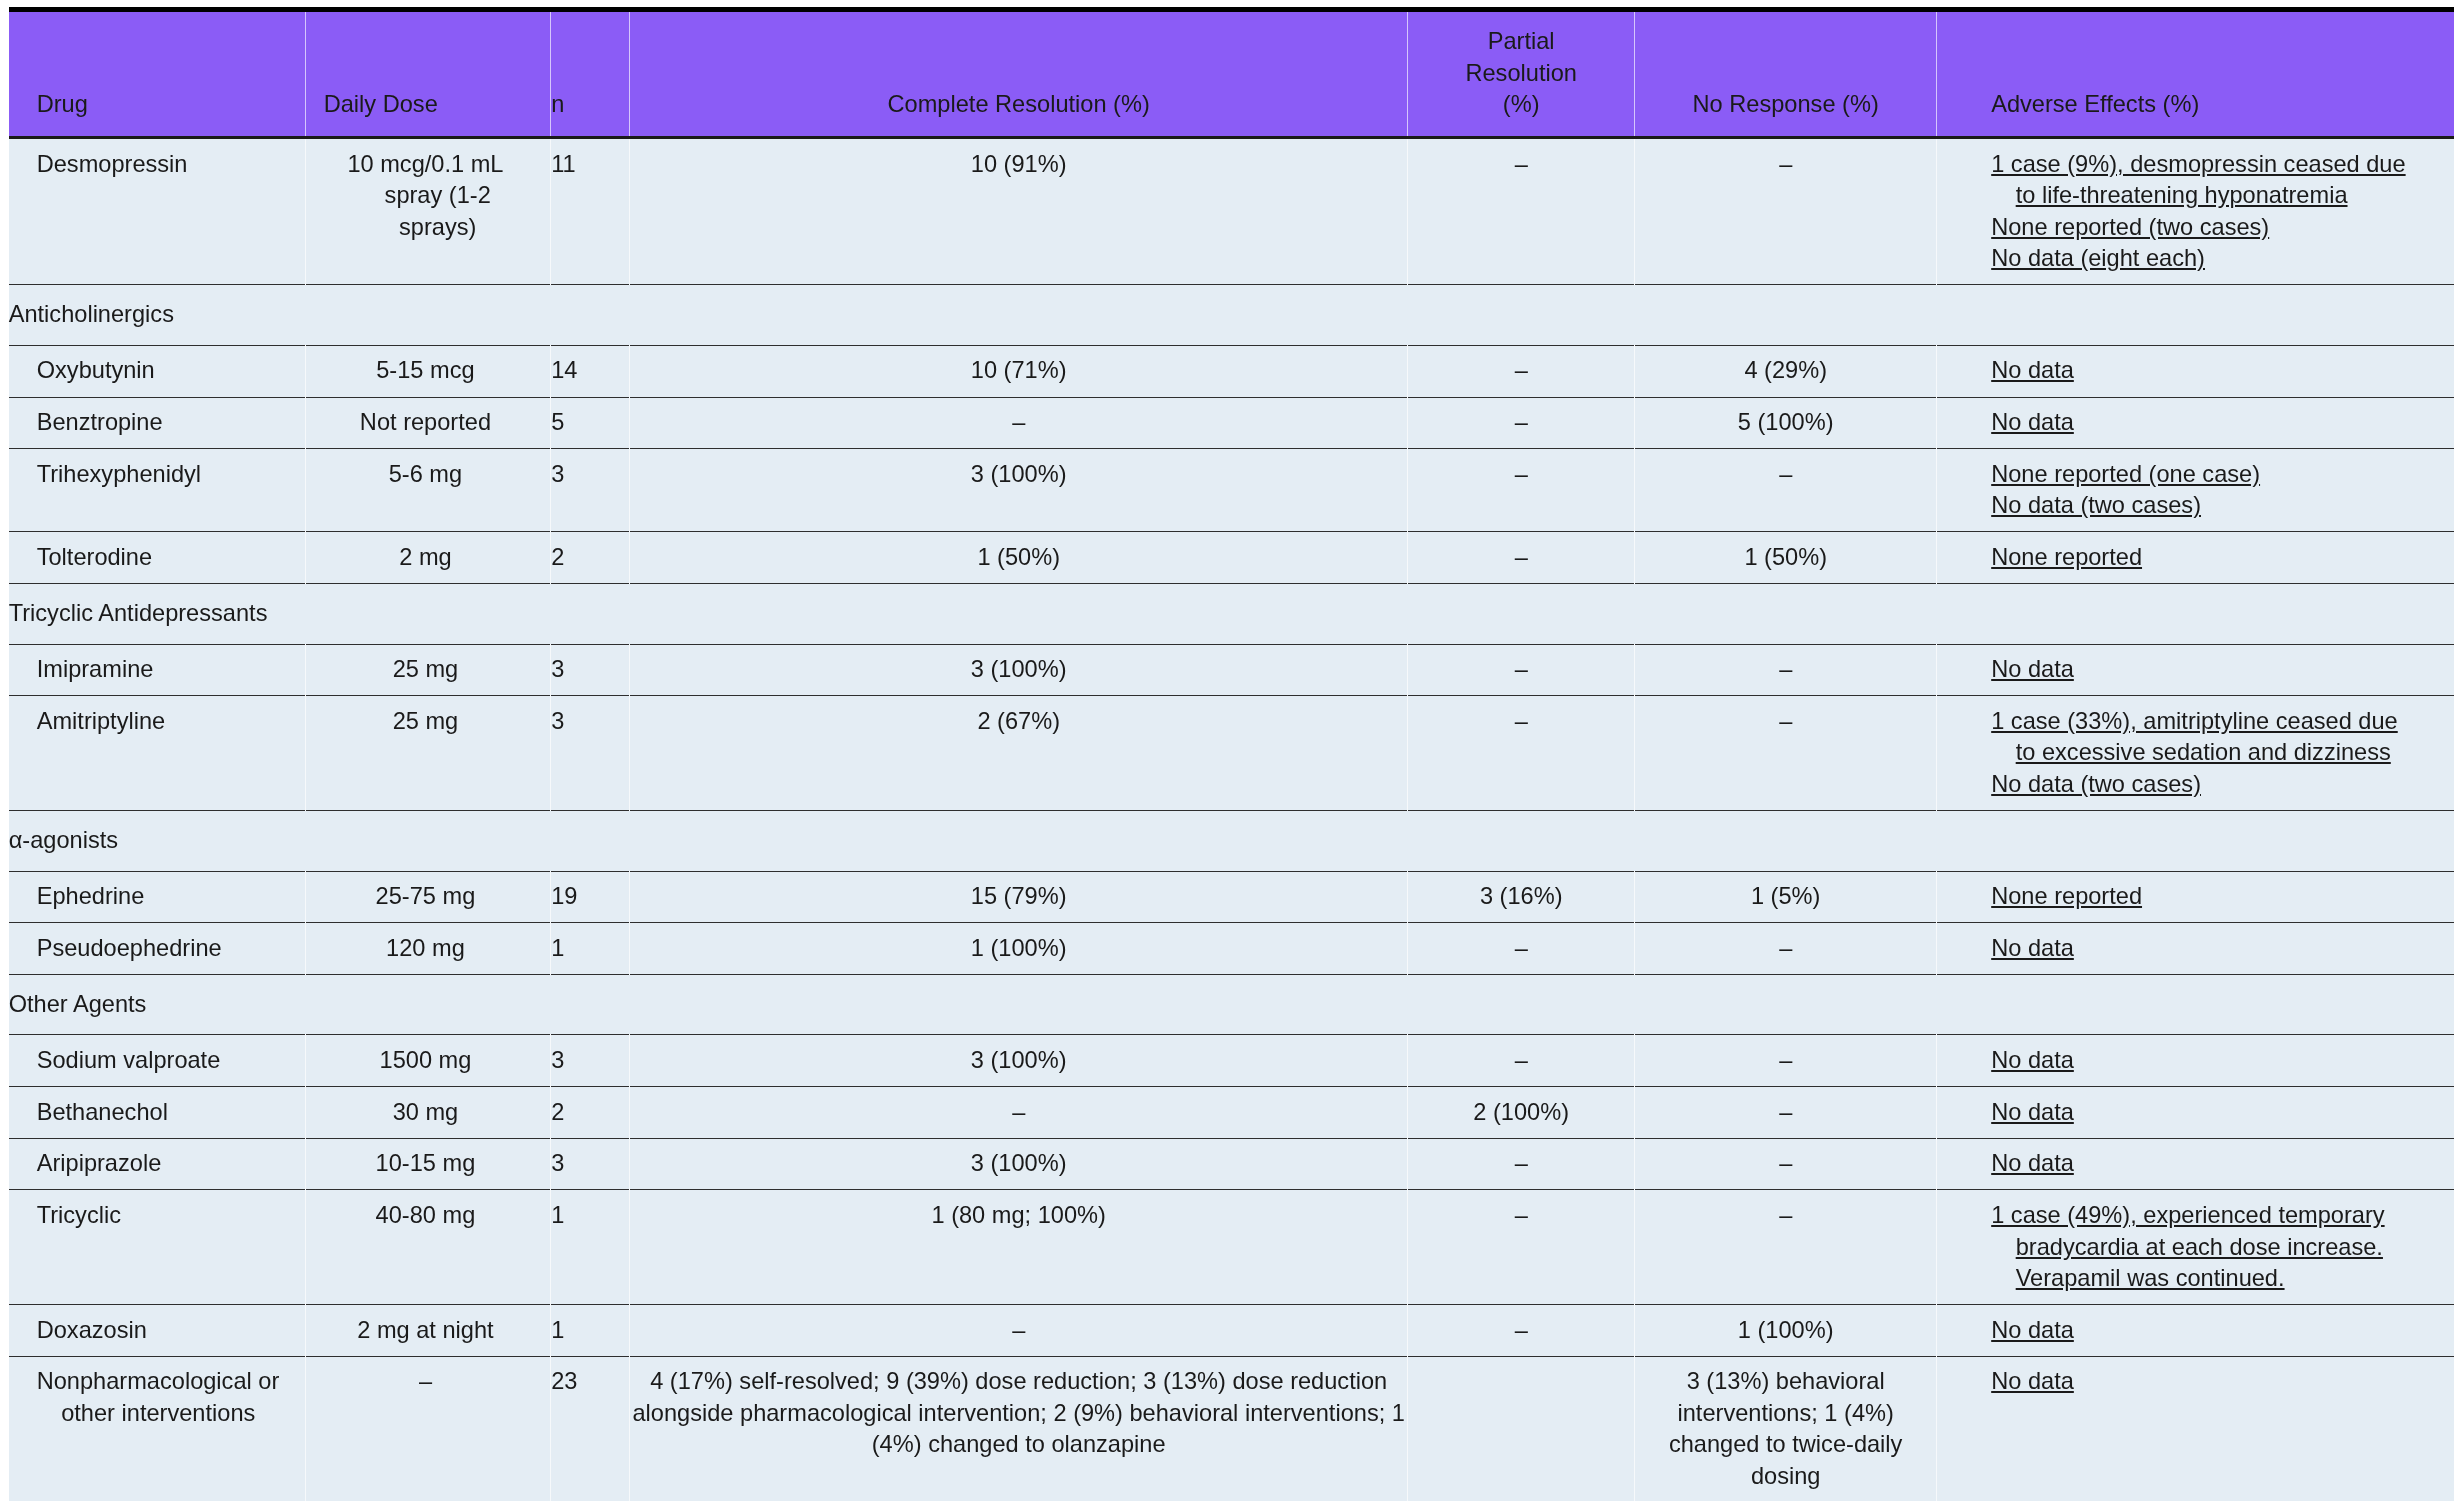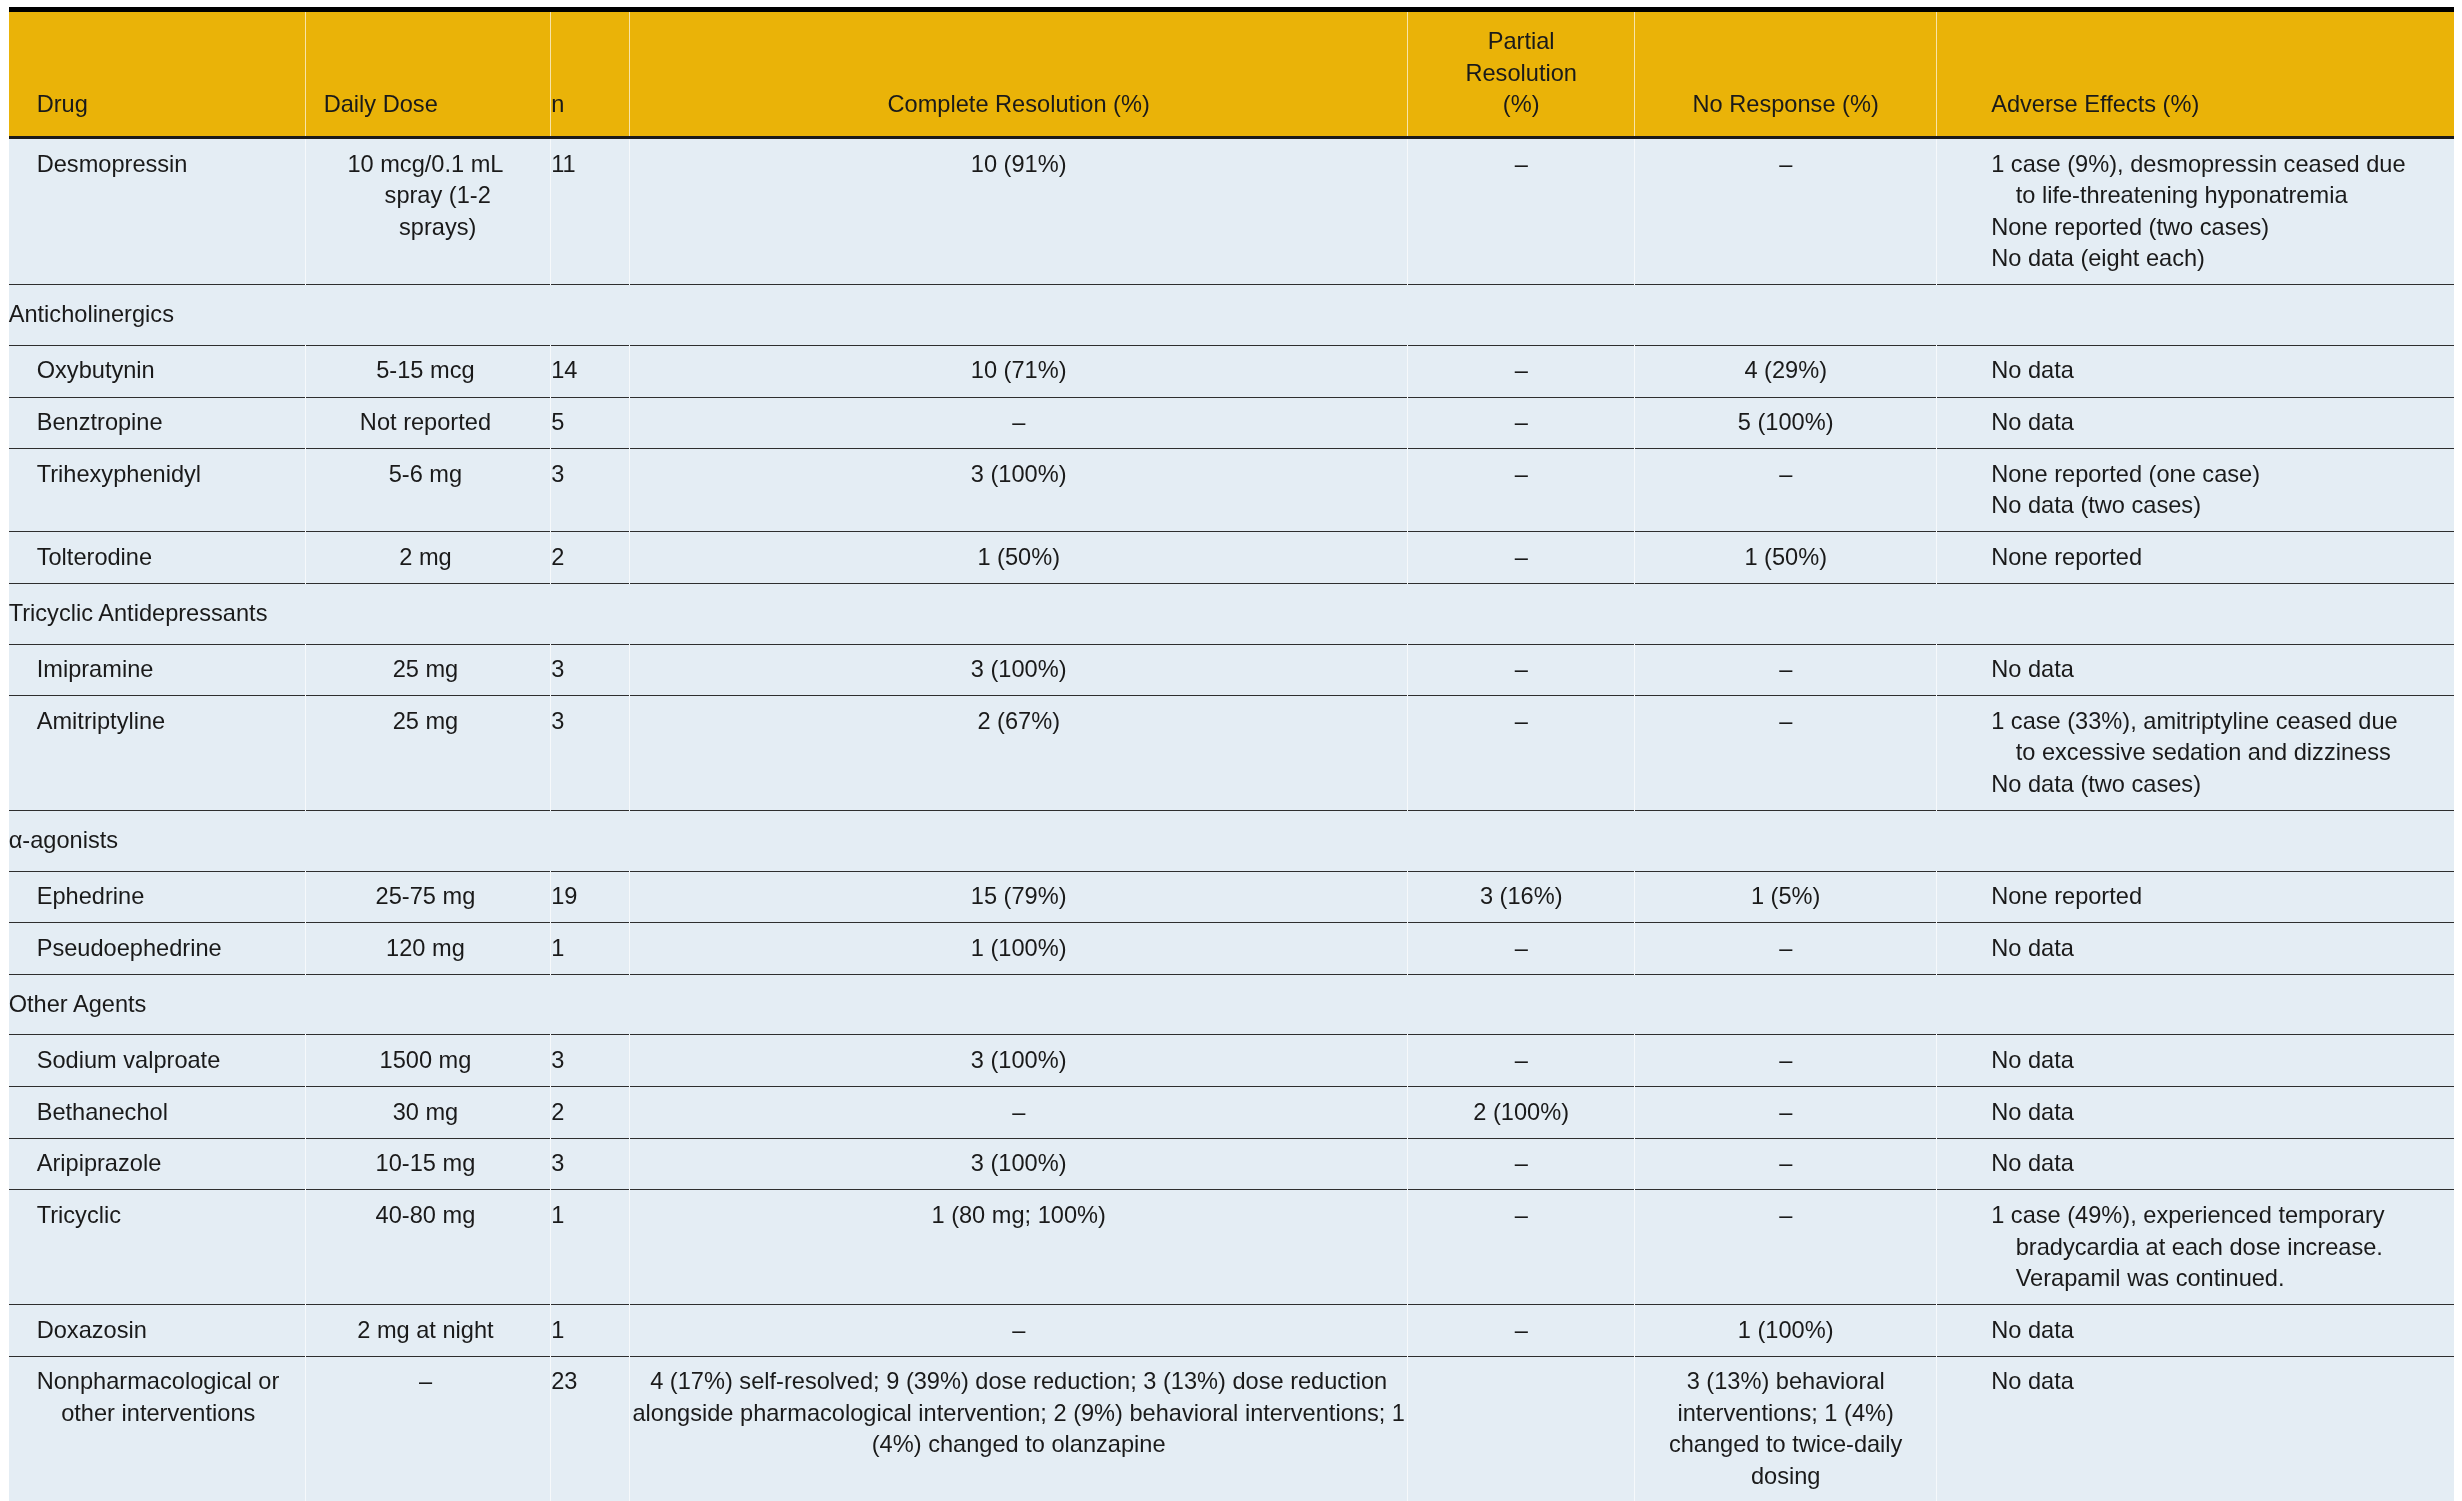--- a/index.html
+++ b/index.html
@@ -33,21 +33,21 @@
   
   col.c-drug     { width: 297px; }
   col.c-dose     { width: 245px; }
   col.c-n        { width: 79px;  }
   col.c-complete { width: 778px; }
   col.c-partial  { width: 227px; }
   col.c-noresp   { width: 302px; }
   col.c-adverse  { width: 517px; }
 
   thead th {
-    background: #eab308;
+    background: #8b5cf6;
     font-weight: 400;
     vertical-align: bottom;
     padding: 14px 0 15.7px 0;
     border-bottom: 3.5px solid #1a1a1a;
     text-align: left;
   }
   thead th.th-drug    { padding-left: 28px; }
   thead th.th-dose    { padding-left: 17.5px; }
   thead th.th-n       { padding-left: 0; }
   thead th.th-center  { text-align: center; }
@@ -64,21 +64,21 @@
 
   
   thead th + th, tbody tr.drug-row td + td {
     border-left: 1.7px solid rgba(255,255,255,0.65);
   }
 
   td.cell-drug    { padding-left: 28px; }
   td.cell-dose    { padding-left: 17.5px; text-align: center; }
   td.cell-n       { padding-left: 0; }
   td.cell-center  { text-align: center; }
-  td.cell-adverse { padding-left: 54px; padding-right: 30px; }
+  td.cell-adverse { padding-left: 54px; padding-right: 30px; text-decoration: underline; }
 
   .hang { padding-left: 24.5px; text-indent: -24.5px; }
   .drug-inner { max-width: 229px; }
   .dose-inner { max-width: 179px; }
   .nr-inner   { max-width: 262px; margin: 0 auto; }
 
   tr.section-row td {
     text-align: left;
     padding: 14px 0;
   }

